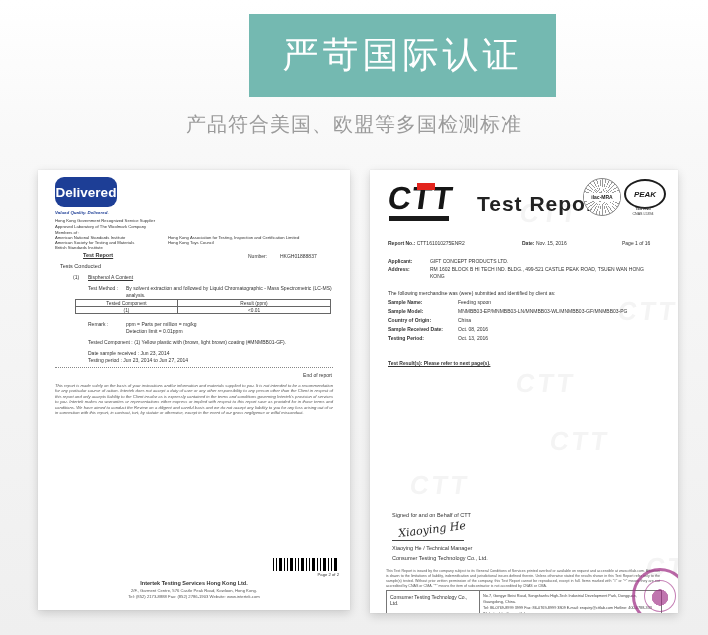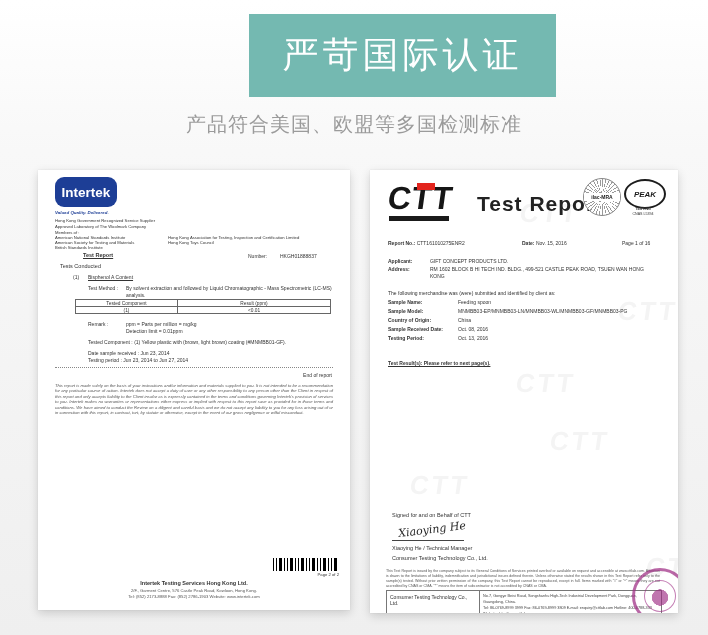--- a/index.html
+++ b/index.html
@@ -56,21 +56,21 @@
 <body>
 
 <div class="abs banner" style="background:#74b9b1">
   <span class="banner-title">严苛国际认证</span>
 </div>
 <div class="abs subtitle">产品符合美国、欧盟等多国检测标准</div>
 
 <div class="page page-left">
 
   <div class="abs itk-logo">
-    <span>Intertek</span>
+    <span>Delivered</span>
   </div>
   <div class="abs itk-tag">Valued Quality. Delivered.</div>
 
   <div class="abs t42 dark" style="left:17px;top:48px">Hong Kong Government Recognized Service Supplier</div>
   <div class="abs t42 dark" style="left:17px;top:53.5px">Approved Laboratory of The Woolmark Company</div>
   <div class="abs t42 dark" style="left:17px;top:60px">Members of :</div>
   <div class="abs t42 dark" style="left:17px;top:65px">American National Standards Institute</div>
   <div class="abs t42 dark" style="left:17px;top:70px">American Society for Testing and Materials</div>
   <div class="abs t42 dark" style="left:17px;top:75px">British Standards Institute</div>
   <div class="abs t42 dark" style="left:130px;top:65px">Hong Kong Association for Testing, Inspection and Certification Limited</div>

